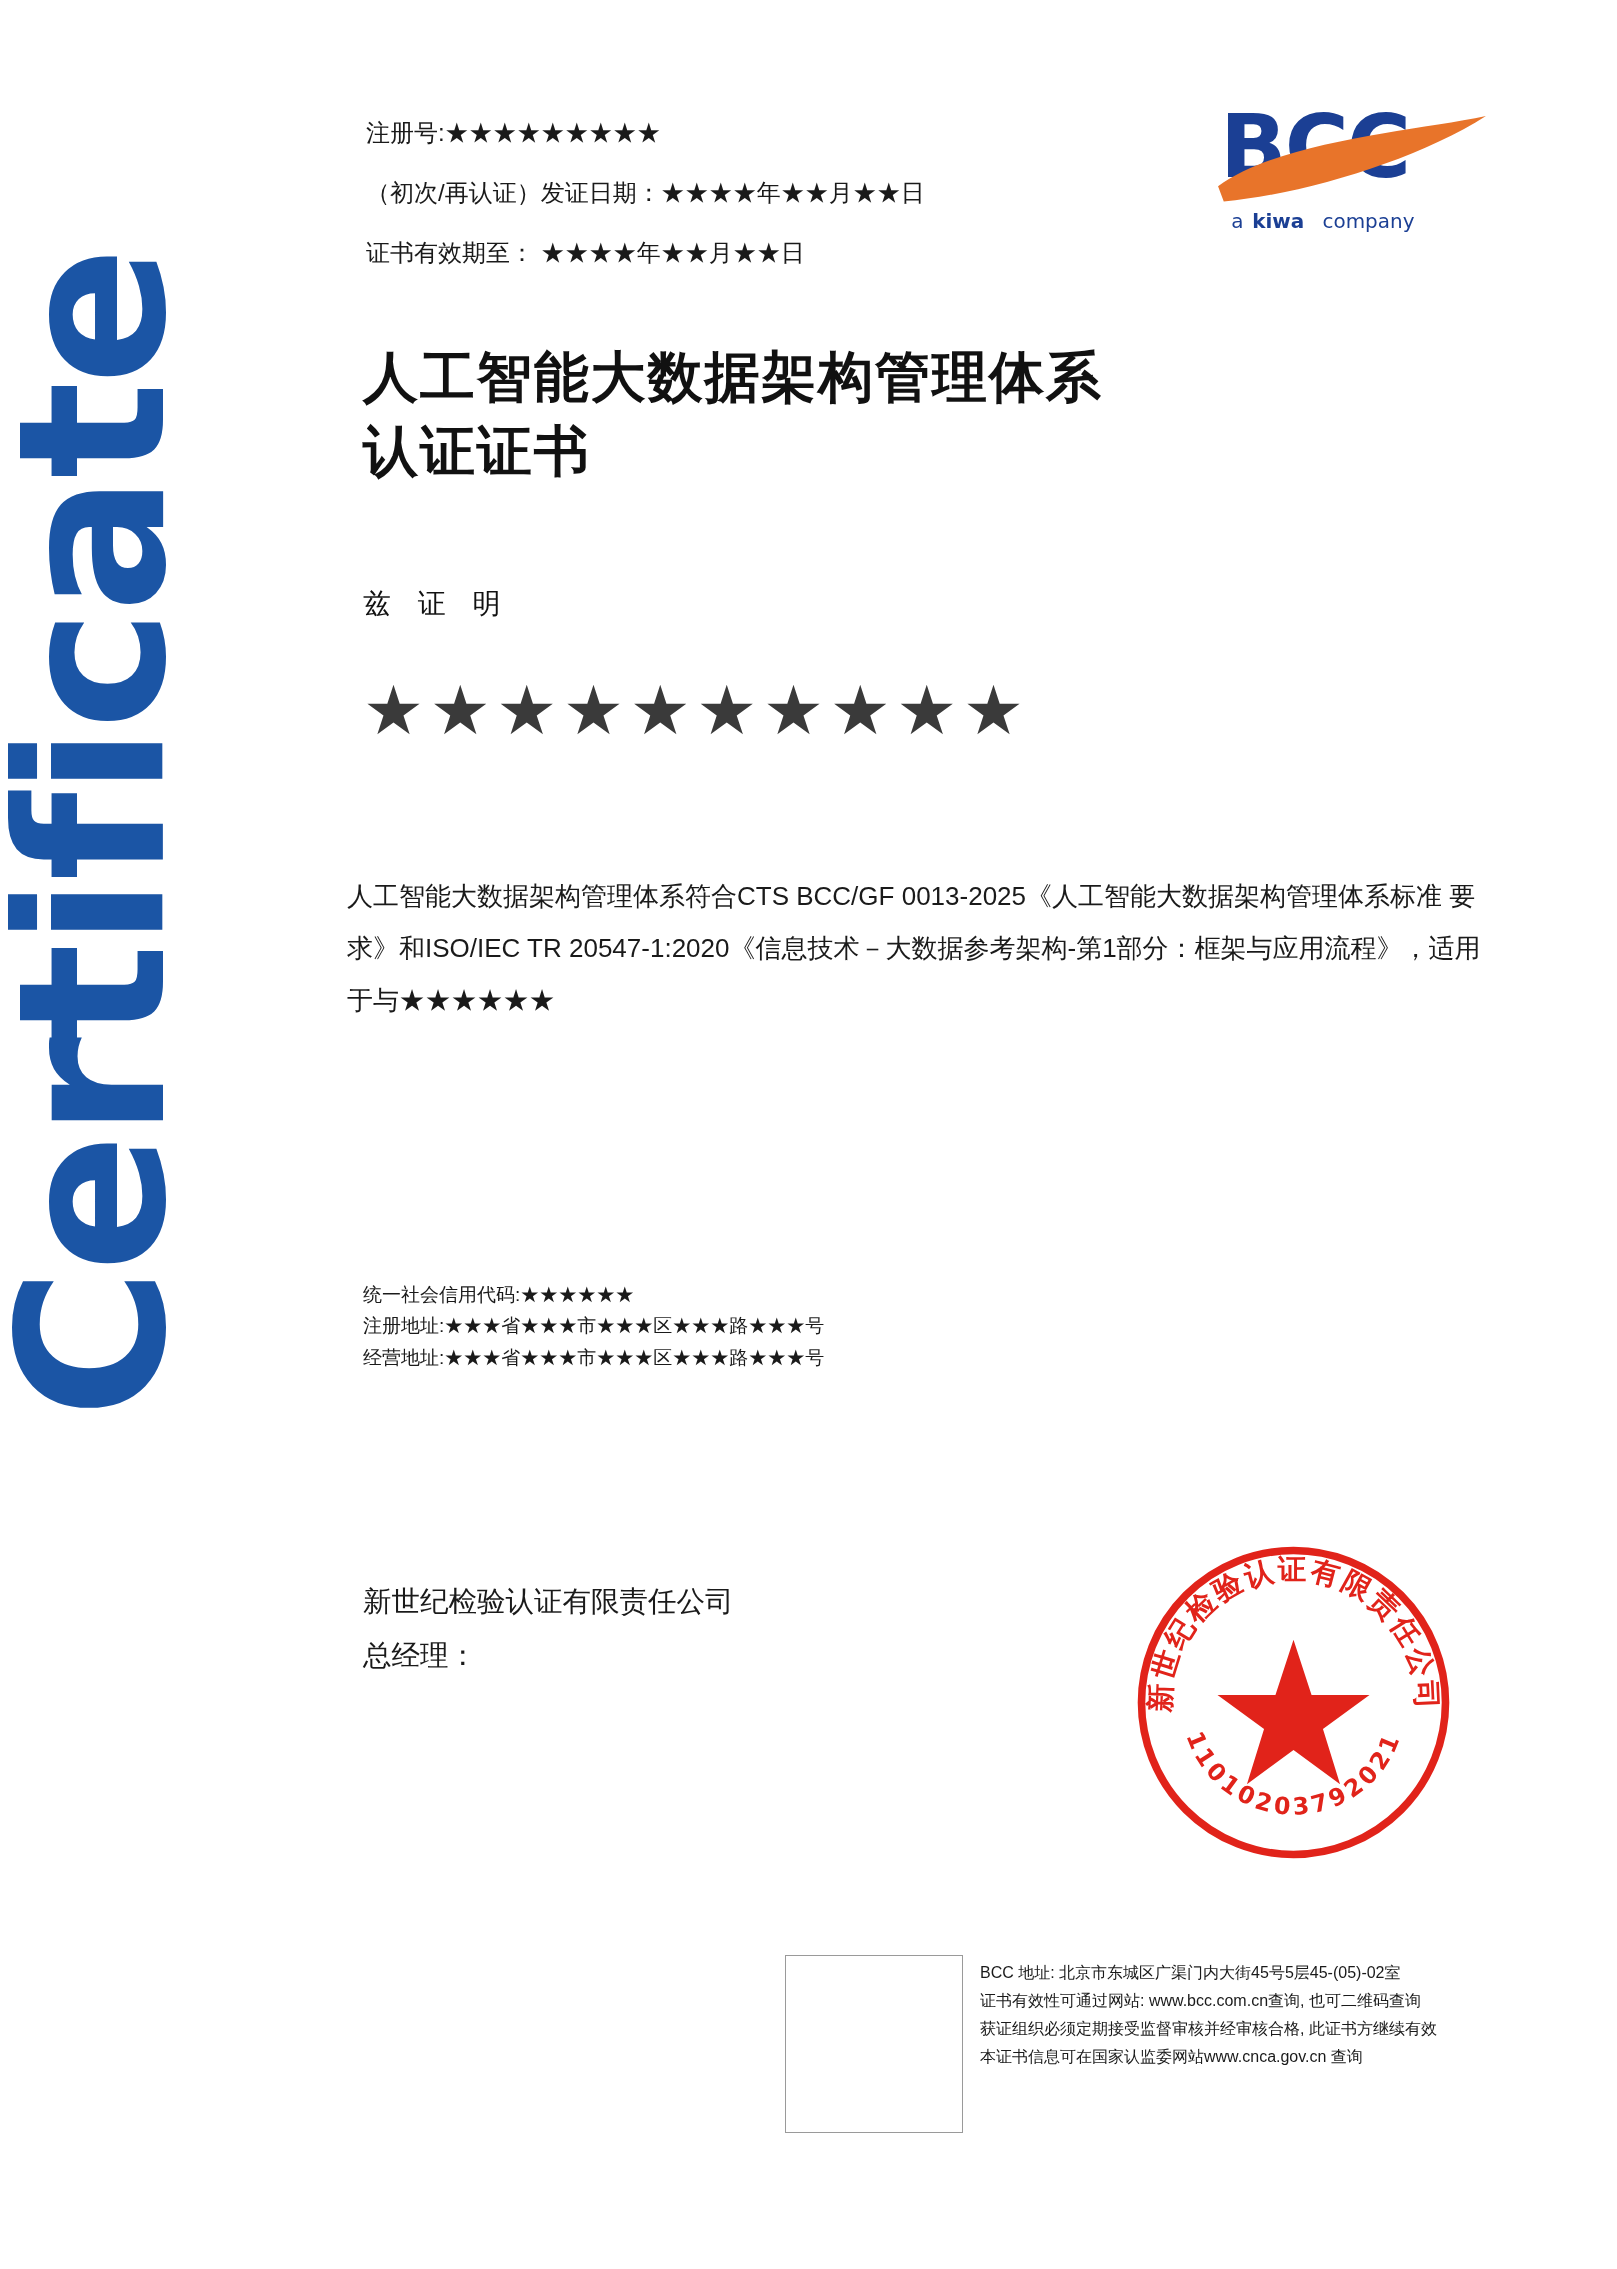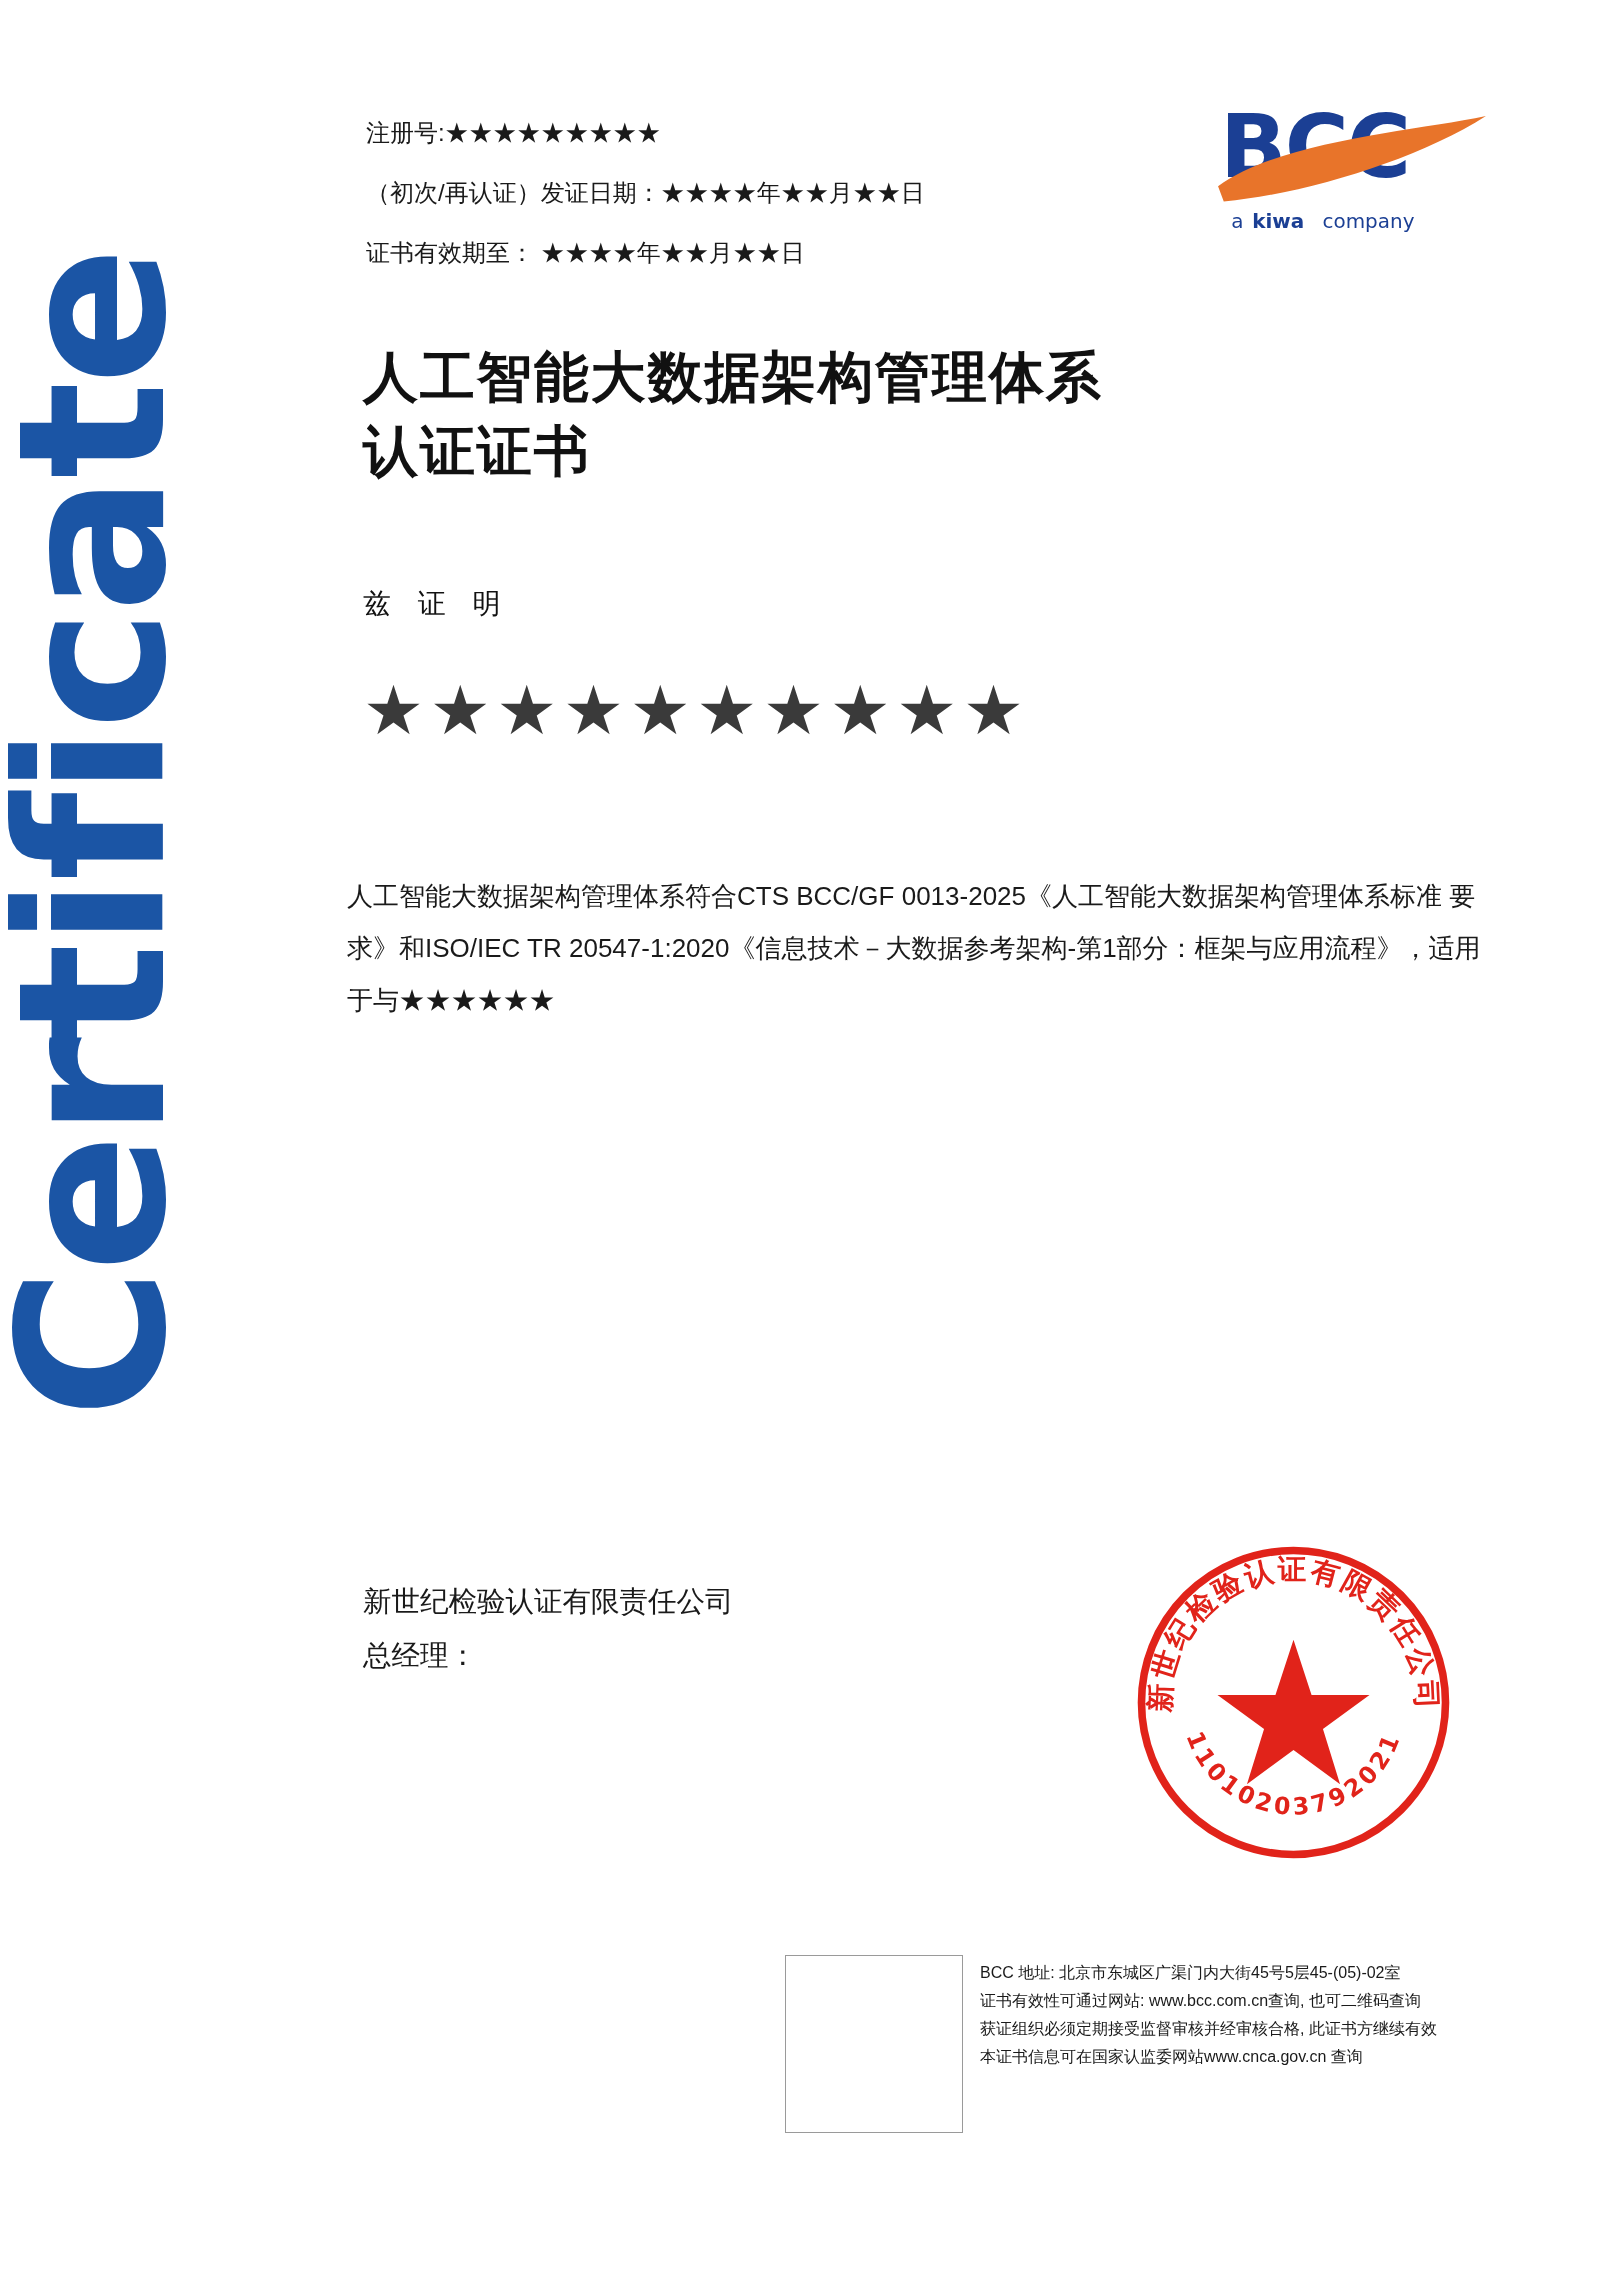--- a/index.html
+++ b/index.html
@@ -191,20 +191,25 @@
     <div>人工智能大数据架构管理体系</div>
     <div>认证证书</div>
   </div>
 
   <div class="certify">兹 证 明</div>
 
   <div class="company-stars">★★★★★★★★★★</div>
 
   <div class="body-text">人工智能大数据架构管理体系符合CTS BCC/GF 0013-2025《人工智能大数据架构管理体系标准 要求》和ISO/IEC TR 20547-1:2020《信息技术－大数据参考架构-第1部分：框架与应用流程》，适用于与★★★★★★</div>
 
+  <div class="addr">
+    <div>统一社会信用代码:★★★★★★</div>
+    <div>注册地址:★★★省★★★市★★★区★★★路★★★号</div>
+    <div>经营地址:★★★省★★★市★★★区★★★路★★★号</div>
+  </div>
 
   <div class="sign">
     <div>新世纪检验认证有限责任公司</div>
     <div>总经理：</div>
   </div>
 
   <div class="seal">
     <svg width="323" height="323" viewBox="0 0 340 340" xmlns="http://www.w3.org/2000/svg">
       <defs>
         <path id="sealTopArc" d="M 40 170 A 130 130 0 0 1 300 170"></path>

